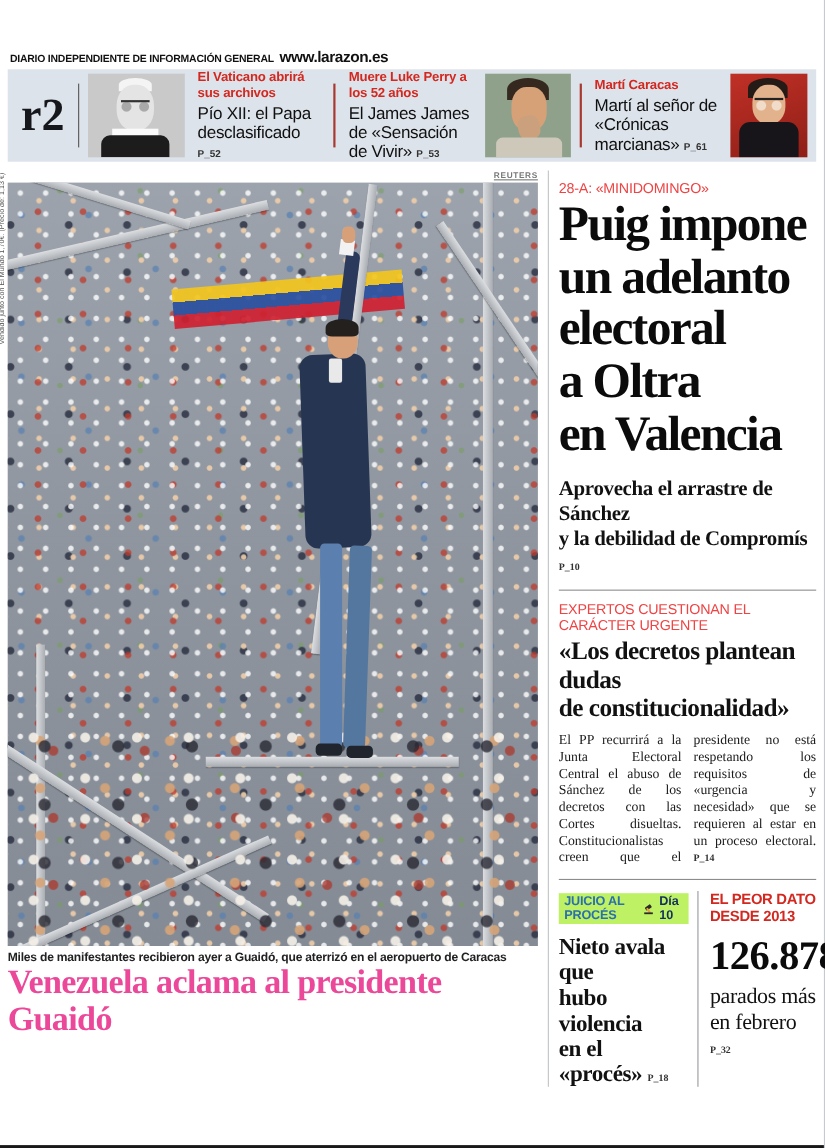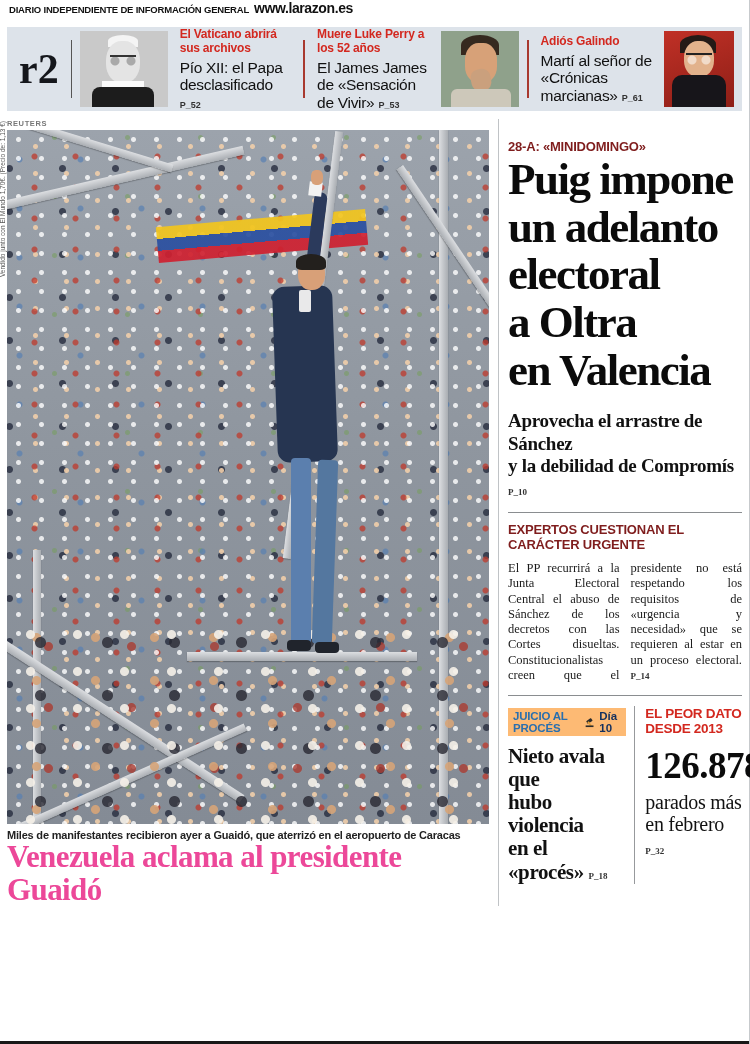--- a/index.html
+++ b/index.html
@@ -1,20 +1,20 @@
 <!DOCTYPE html>
 <html><head>
 <meta charset="utf-8">
 <style>
   html,body{margin:0;padding:0;}
   body{width:750px;height:1044px;background:#fff;font-family:"Liberation Sans",sans-serif;position:relative;overflow:hidden;color:#111;}
   .page{position:absolute;inset:0;border-right:1px solid #c7cacd;}
 
   
-  .topbar{display:flex;justify-content:space-between;align-items:flex-start;height:23px;padding:0 9px;}
+  .topbar{display:flex;justify-content:space-between;align-items:flex-end;height:23px;padding:0 9px;margin-top:36px;}
   .topbar-left{display:flex;align-items:baseline;gap:5px;}
   .tagline{font-size:9.5px;font-weight:bold;letter-spacing:-0.2px;}
   .site{font-size:14px;font-weight:bold;letter-spacing:-0.4px;}
   .topbar-right{display:flex;align-items:baseline;gap:5px;font-size:9.5px;color:#222;}
   .edition{font-weight:800;}
 
   
   .masthead{position:relative;height:100px;background:#233a75;margin:0 7px;border:2px solid #1b2c5c;box-sizing:border-box;}
   .mast-title{position:absolute;left:0;right:120px;top:2px;display:flex;justify-content:center;color:#fff;
     font-weight:bold;font-size:74px;letter-spacing:-4px;transform:scaleY(1.12);transform-origin:top;}
@@ -55,21 +55,21 @@
   .galindo .face{position:absolute;left:20px;top:10px;width:30px;height:36px;background:#e2b28c;border-radius:45%;}
   .galindo .glasses{position:absolute;left:22px;top:22px;width:26px;height:10px;border-top:2px solid #222;
     background:radial-gradient(circle at 6px 5px,#fff8 4px,transparent 5px),radial-gradient(circle at 20px 5px,#fff8 4px,transparent 5px);}
   .galindo .body{position:absolute;left:8px;top:44px;width:54px;height:32px;background:#17151a;border-radius:10px 10px 0 0;}
 
   
   .main{display:flex;margin:8px 7px 0;gap:9px;}
   .left-col{width:482px;flex:none;position:relative;}
   .right-col{flex:1;min-width:0;border-left:1px solid #c0c3c6;padding-left:9px;}
 
-  .credit-row{text-align:left;font-size:7.5px;font-weight:bold;color:#777;letter-spacing:0.6px;height:11px;}
+  .credit-row{text-align:right;font-size:7.5px;font-weight:bold;color:#777;letter-spacing:0.6px;height:11px;text-decoration:underline;}
   .photo{position:relative;height:694px;overflow:hidden;
     background:
       radial-gradient(circle, rgba(255,255,255,.8) 2px, transparent 3px),
       radial-gradient(circle, rgba(191,57,43,.75) 2.5px, transparent 3.5px),
       radial-gradient(circle, rgba(240,206,170,.9) 2px, transparent 3px),
       radial-gradient(circle, rgba(38,44,62,.8) 3px, transparent 4px),
       radial-gradient(circle, rgba(88,128,178,.7) 2.5px, transparent 3.5px),
       radial-gradient(circle, rgba(118,158,92,.55) 2px, transparent 3px),
       linear-gradient(180deg,#9ca3ac 0%,#8f969f 45%,#848b95 100%);
     background-size:23px 19px,41px 31px,31px 27px,53px 43px,61px 49px,73px 59px,100% 100%;
@@ -99,31 +99,31 @@
   .fig-shoe1{left:280px;top:510px;width:24px;height:11px;background:#20242c;border-radius:4px;}
   .fig-shoe2{left:308px;top:512px;width:24px;height:11px;background:#20242c;border-radius:4px;}
 
   .side-note{position:absolute;left:-8px;top:2px;writing-mode:vertical-rl;transform:rotate(180deg);font-size:6.5px;color:#555;white-space:nowrap;}
   .caption{font-size:11px;font-weight:bold;color:#222;margin:5px 0 0;letter-spacing:-0.2px;}
 
   .vz-kicker{color:#d3281f;font-weight:bold;font-size:13px;margin:14px 0 3px;letter-spacing:-0.2px;}
   .vz-headline{font-family:"Liberation Serif",serif;font-weight:bold;font-size:31px;letter-spacing:-0.6px;color:#ec4899;line-height:1.05;}
 
   
-  .kicker2{color:#7f1d1d;font-weight:bold;font-size:13px;margin:20px 0 2px;letter-spacing:-0.2px;}
+  .kicker2{color:#ef4444;font-weight:normal;font-size:13px;margin:8px 0 2px;letter-spacing:-0.2px;}
   .h1{font-family:"Liberation Serif",serif;font-weight:bold;font-size:45px;line-height:1.06;letter-spacing:-1.5px;color:#0b0b0b;white-space:pre-line;margin:2px 0 16px;}
   .subhead{font-family:"Liberation Serif",serif;font-weight:bold;font-size:19px;line-height:1.18;letter-spacing:-0.3px;white-space:pre-line;}
   .rule{border:none;border-top:1px solid #8a8d90;margin:12px 0 9px;}
   .h2{font-family:"Liberation Serif",serif;font-weight:bold;font-size:23px;line-height:1.12;letter-spacing:-0.5px;white-space:pre-line;margin-top:3px;}
   .body2{margin-top:9px;font-family:"Liberation Serif",serif;font-size:12.5px;line-height:1.22;column-count:2;column-gap:11px;text-align:justify;color:#1a1a1a;}
 
   .proces-row{display:flex;margin-top:10px;}
   .proces{width:54%;flex:none;padding-right:8px;box-sizing:border-box;}
   .paro{flex:1;border-left:1px solid #97999c;padding-left:10px;min-width:0;}
-  .badge{display:inline-flex;align-items:center;gap:4px;background:#fdba74;padding:2px 5px;justify-content:center;}
+  .badge{display:inline-flex;align-items:center;gap:4px;background:#bef264;padding:2px 5px;justify-content:center;}
   .badge-text{color:#2a6fae;font-weight:bold;font-size:11.5px;letter-spacing:-0.2px;}
   .day{color:#14305e;font-weight:bold;font-size:11.5px;}
   .h3{font-family:"Liberation Serif",serif;font-weight:bold;font-size:21px;line-height:1.1;letter-spacing:-0.4px;white-space:pre-line;margin-top:9px;}
   .paro-kicker{color:#d3281f;font-weight:800;font-size:13.5px;letter-spacing:-0.3px;}
   .paro-number{font-family:"Liberation Serif",serif;font-weight:bold;font-size:37px;letter-spacing:-0.5px;margin:8px 0 4px;color:#0b0b0b;}
   .paro-text{font-family:"Liberation Serif",serif;font-size:20px;line-height:1.12;letter-spacing:-0.3px;white-space:pre-line;}
 
   .bottom-rule{position:absolute;left:0;right:0;bottom:0;height:3px;background:#181818;}
 </style>
 </head>
@@ -159,21 +159,21 @@
       <div class="t-title"><span>El James James de «Sensación de Vivir»</span> <span class="pref">P_53</span></div>
     </div>
     <span class="tphoto luke">
       <span class="hair"></span>
         <span class="face"></span>
       <span class="hand"></span>
         <span class="shirt"></span>
     </span>
     <span class="redline"></span>
     <div class="teaser">
-      <div class="kicker">Adiós Galindo</div>
+      <div class="kicker">Martí Caracas</div>
       <div class="t-title"><span>Martí al señor de «Crónicas marcianas»</span> <span class="pref">P_61</span></div>
     </div>
     <span class="tphoto galindo">
       <span class="hair"></span>
         <span class="face"></span>
       <span class="glasses"></span>
         <span class="body"></span>
     </span>
   </div>
 
@@ -218,20 +218,22 @@
 un adelanto
 electoral
 a Oltra
 en Valencia</div>
       <div class="subhead"><span>Aprovecha el arrastre de Sánchez
 y la debilidad de Compromís</span> <span class="pref">P_10</span></div>
 
       <hr class="rule">
 
       <div class="kicker2" style="margin-top:0;">EXPERTOS CUESTIONAN EL CARÁCTER URGENTE</div>
+      <div class="h2">«Los decretos plantean dudas
+de constitucionalidad»</div>
       <div class="body2"><span>El PP recurrirá a la Junta Electoral Central el abuso de Sánchez de los decretos con las Cortes disueltas. Constitucionalistas creen que el presidente no está respetando los requisitos de «urgencia y necesidad» que se requieren al estar en un proceso electoral.</span> <span class="pref">P_14</span></div>
 
       <hr class="rule">
 
       <div class="proces-row">
         <div class="proces">
           <span class="badge">
             <span class="badge-text">JUICIO AL PROCÉS</span>
             <svg width="15" height="15" viewBox="0 0 15 15">
                 <rect x="2" y="3" width="9" height="5" rx="1" fill="#2b2b2b" transform="rotate(-35 6 5)"></rect>

